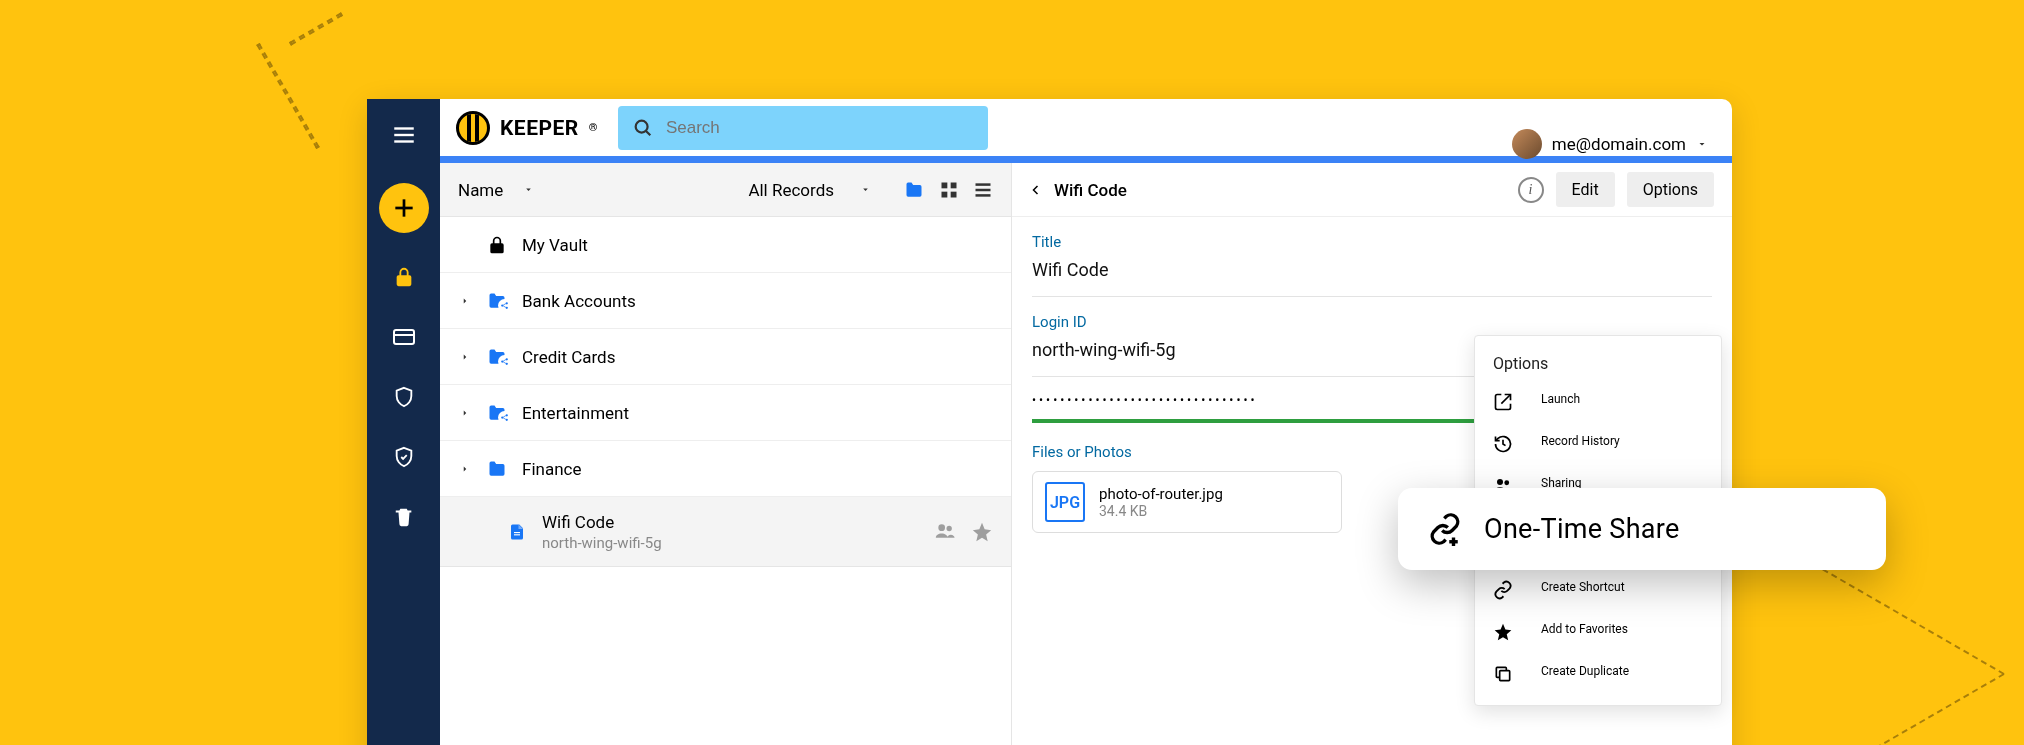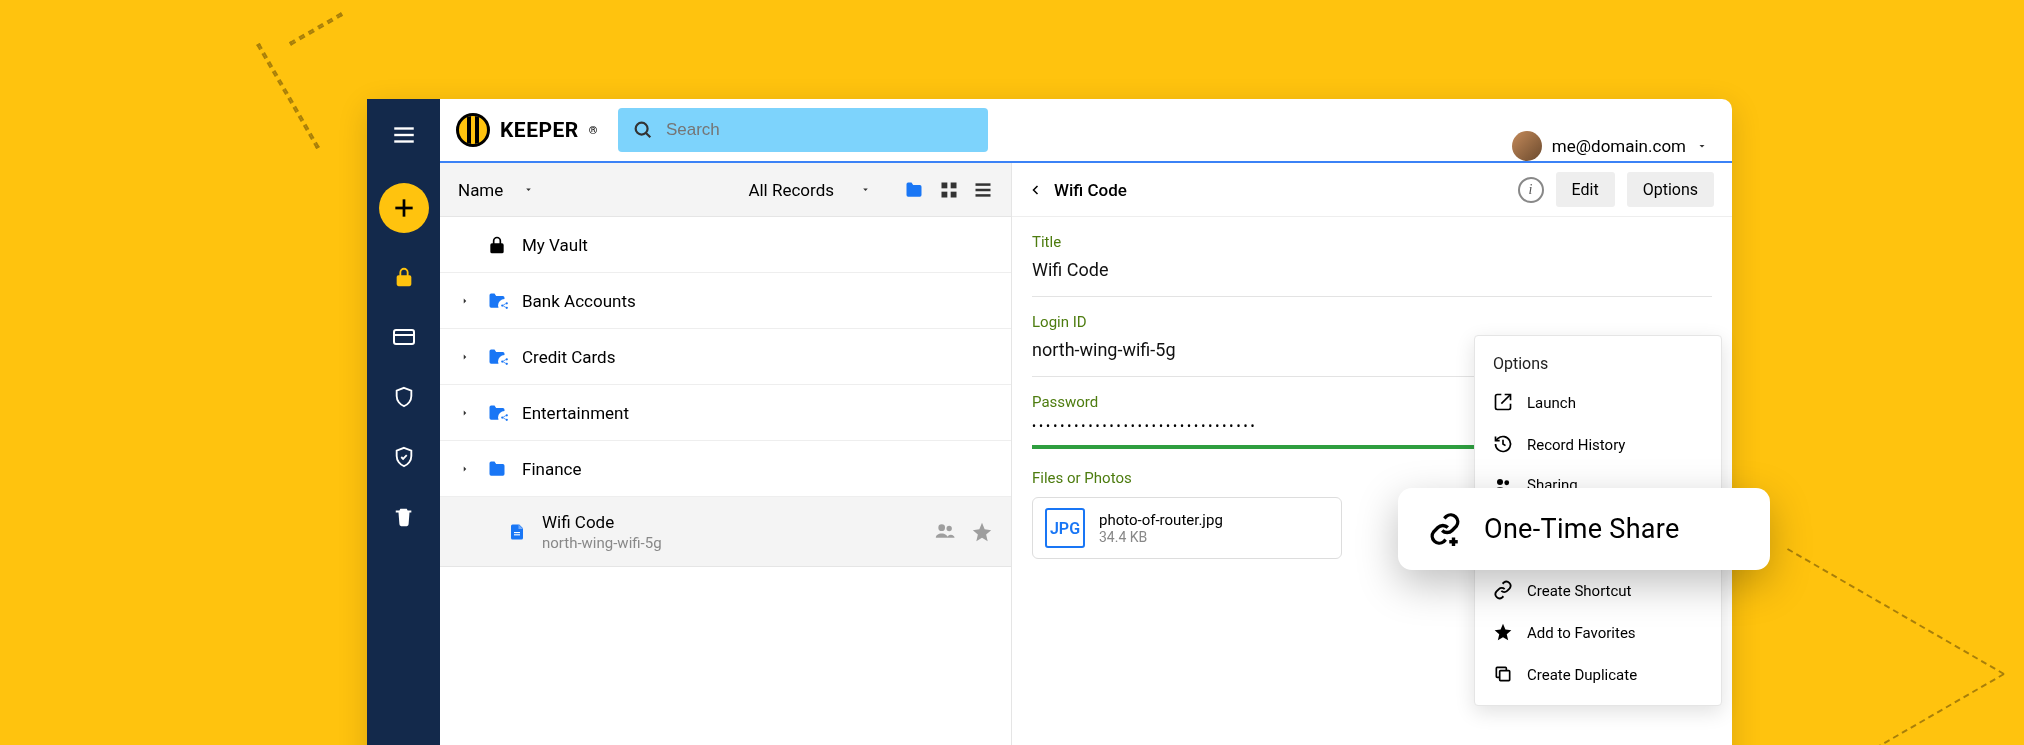--- a/index.html
+++ b/index.html
@@ -53,21 +53,21 @@
 
 
 .main { flex:1; display:flex; flex-direction:column; overflow:visible; }
 
 
 .header {
   height: 64px;
   display:flex; align-items:center;
   padding: 0 24px 0 16px;
   gap: 20px;
-  border-bottom: 2px solid #3b82f6;
+  border-bottom: 7px solid #3b82f6;
 }
 .logo { display:flex; align-items:center; gap:10px; font-weight:700; font-size:21px; letter-spacing:0.5px; }
 .logo-mark {
   width: 34px; height:34px; border-radius:50%;
   background:#FFC30E; border:3px solid #000; position:relative; overflow:hidden;
   display:flex; align-items:center; justify-content:center;
 }
 .logo-mark::before, .logo-mark::after {
   content:""; position:absolute; height:100%; width:4px; background:#000;
 }
@@ -138,21 +138,21 @@
 .info-dot{
   width:26px;height:26px;border-radius:50%; border:2px solid #888;
   display:flex;align-items:center;justify-content:center;
   font-family: Georgia, serif; font-style:italic; font-size:14px; color:#555; cursor:pointer;
 }
 .btn-flat{
   background:#EEEEEE; padding:8px 16px; border-radius:3px; font-size:16px; cursor:pointer;
 }
 
 .field-block{ padding:16px 20px 0 20px; }
-.field-label{ color:#4d7c0f; font-size:15px; margin-bottom:8px; }
+.field-label{ color:#0369a1; font-size:15px; margin-bottom:8px; }
 .field-value{ font-size:18px; color:#111; padding-bottom:16px; border-bottom:1px solid #e3e3e3; }
 .pw-dots{ letter-spacing:3px; font-size:12px; padding-bottom:10px; }
 .pw-strength{ height:4px; background:#2E9E3F; margin-top:2px; }
 
 .files-block{ padding:20px; }
 .file-card{
   border:1px solid #ddd; border-radius:6px; padding:10px 12px;
   display:flex; align-items:center; gap:14px; width:310px;
 }
 .jpg-badge{
@@ -164,31 +164,31 @@
 
 
 .options-menu{
   position:absolute; right:10px; top:172px;
   width:248px; background:#fff; border:1px solid #e5e5e5; border-radius:4px;
   box-shadow:0 6px 20px rgba(0,0,0,.12);
   padding:10px 0; z-index:5;
 }
 .options-menu .om-title{ padding:8px 18px; font-size:16px; color:#222; }
 .om-item{
-  display:flex; align-items:flex-end; gap:14px;
-  padding:11px 18px; font-size:15px; cursor:pointer;
+  display:flex; align-items:flex-start; gap:28px;
+  padding:11px 18px; font-size:12px; cursor:pointer;
 }
 .om-item .oi{ width:20px; display:flex; justify-content:center; }
 .om-gap{ height:64px; } 
 
 
 .ots-card{
   position:absolute;
   left:1398px; top:488px;
-  width:372px; height:82px;
+  width:488px; height:82px;
   background:#fff; border-radius:14px;
   box-shadow:0 14px 40px rgba(0,0,0,.25);
   display:flex; align-items:center; justify-content:flex-start;
   gap:22px; padding:0 30px;
   z-index:20; cursor:pointer;
 }
 .ots-card .oi{ display:flex; }
 .ots-card .label{ font-size:27px; letter-spacing:0.3px; }
 
 
@@ -451,21 +451,20 @@
 
         <div class="field-block">
           <div class="field-label">Title</div>
           <div class="field-value">Wifi Code</div>
         </div>
         <div class="field-block">
           <div class="field-label">Login ID</div>
           <div class="field-value">north-wing-wifi-5g</div>
         </div>
         <div class="field-block">
-          <div class="field-label">Password</div>
           <div class="pw-dots">••••••••••••••••••••••••••••••••</div>
           <div class="pw-strength"></div>
         </div>
 
         <div class="files-block">
           <div class="field-label" style="margin-bottom:10px;">Files or Photos</div>
           <div class="file-card">
             <div class="jpg-badge">JPG</div>
             <div class="file-meta">
               <div class="fn">photo-of-router.jpg</div>

